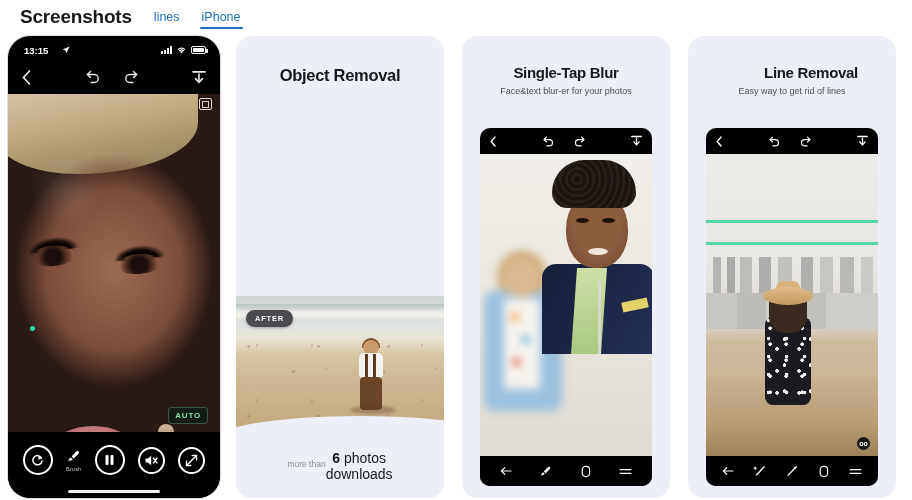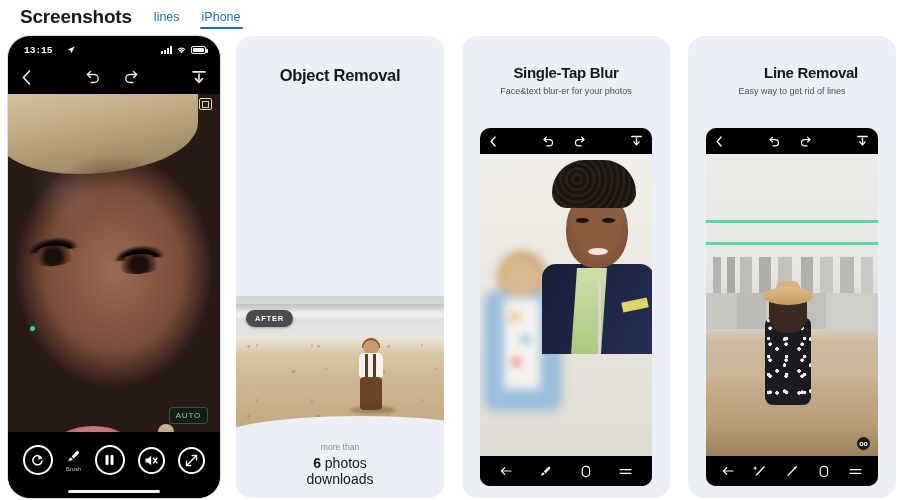--- a/index.html
+++ b/index.html
@@ -38,21 +38,21 @@
   .phone1 {
     position:absolute; left:8px; top:2px; width:212px; height:462px;
     background:#000; border-radius:22px; overflow:hidden;
     box-shadow:0 0 0 1px #d9dbe2;
   }
   .statusbar {
     position:absolute; top:0; left:0; right:0; height:24px; color:#fff;
     display:flex; align-items:center; justify-content:space-between;
     padding:4px 14px 0 16px; font-size:9.5px; font-weight:600;
   }
-  .sb-left { display:flex; align-items:center; gap:14px;font-family:Liberation Mono, monospace; }
+  .sb-left { display:flex; align-items:center; gap:14px; }
   .sb-right { display:flex; align-items:center; gap:4px; }
   .loc-arrow { width:8px; height:8px; }
   .sig-bars { display:flex; align-items:flex-end; gap:1px; height:8px; }
   .sig-bars i { display:block; width:2px; background:#fff; border-radius:0.5px; }
   .sig-bars i:nth-child(1){height:3px}.sig-bars i:nth-child(2){height:4.5px}
   .sig-bars i:nth-child(3){height:6px}.sig-bars i:nth-child(4){height:8px}
   .batt { width:15px; height:8px; border:1px solid #fff; border-radius:2px; position:relative; }
   .batt::after{content:"";position:absolute;right:-2.5px;top:2px;width:1.5px;height:4px;background:#fff;border-radius:0 1px 1px 0;}
   .batt i{position:absolute;left:1px;top:1px;bottom:1px;width:11px;background:#fff;border-radius:1px;}
 
@@ -101,21 +101,21 @@
   .greendot{position:absolute;left:22px;top:232px;width:5px;height:5px;border-radius:50%;background:#2fd6a8;}
   .corner-badge{
     position:absolute; right:8px; top:4px; width:13px; height:12px;
     border:1.4px solid rgba(255,255,255,.85); border-radius:2px;
   }
   .corner-badge::after{content:"";position:absolute;left:2px;top:2px;width:5px;height:5px;border:1.2px solid rgba(255,255,255,.8);}
 
   .auto-badge{
     position:absolute; right:12px; bottom:74px; background:rgba(20,28,22,.92);
     border:1px solid rgba(120,200,150,.35);
-    color:#7fe0a8; font-size:8px; font-weight:400; letter-spacing:.8px;
+    color:#7fe0a8; font-size:8px; font-weight:700; letter-spacing:.8px;
     padding:3px 6px; border-radius:4px;
   }
   .toolbar1{
     position:absolute; left:0; right:0; bottom:0; height:66px; background:#000;
     display:flex; align-items:center; justify-content:space-around; padding:0 8px 10px;
   }
   .tool-btn{ display:flex; flex-direction:column; align-items:center; gap:2px; color:#fff; }
   .tool-lbl{ font-size:5.5px; opacity:.75; letter-spacing:.2px; }
   .ring{width:30px;height:30px;border-radius:50%;border:2px solid #fff;display:flex;align-items:center;justify-content:center;}
   .ring.small{width:27px;height:27px;}
@@ -167,21 +167,21 @@
   .toddler .strap{position:absolute;top:14px;width:3px;height:24px;background:#5a3a22;}
   .toddler .strap.a{left:11px}.toddler .strap.b{left:19px}
   .toddler .pants{position:absolute;left:6px;top:37px;width:22px;height:33px;border-radius:4px;background:#6b4326;}
   .toddler .shadow{position:absolute;left:-4px;top:66px;width:46px;height:8px;border-radius:50%;background:rgba(90,60,35,.35);filter:blur(1.5px);}
   .badge-ba{
     position:absolute; left:10px; background:#4b4b4f; color:#fff;
     font-size:7.5px; font-weight:700; letter-spacing:.8px;
     padding:4px 9px; border-radius:9px; box-shadow:0 1px 3px rgba(0,0,0,.3);
   }
   .dl-box{ position:absolute; left:0; right:0; bottom:0; height:68px; background:#eceff7;
-           display:flex; flex-direction:column; align-items:center; justify-content:center; }
+           display:flex; flex-direction:row; align-items:center; justify-content:center; }
   .dl-box::before{content:"";position:absolute;left:-20px;right:-60px;top:-14px;height:46px;
     background:#eceff7;border-radius:50%;}
   .dl-more{ font-size:8.5px; color:#8b8e96; position:relative; z-index:2;}
   .dl-main{ font-size:14px; color:#17181c; line-height:16px; text-align:center; position:relative; z-index:2; margin-top:3px;}
   .dl-main b{ font-weight:700; }
 
   
   #p3{ left:462px; }
   #p3 .card-title{ font-size:15px; margin-top:28px; }
   .inner-phone{

